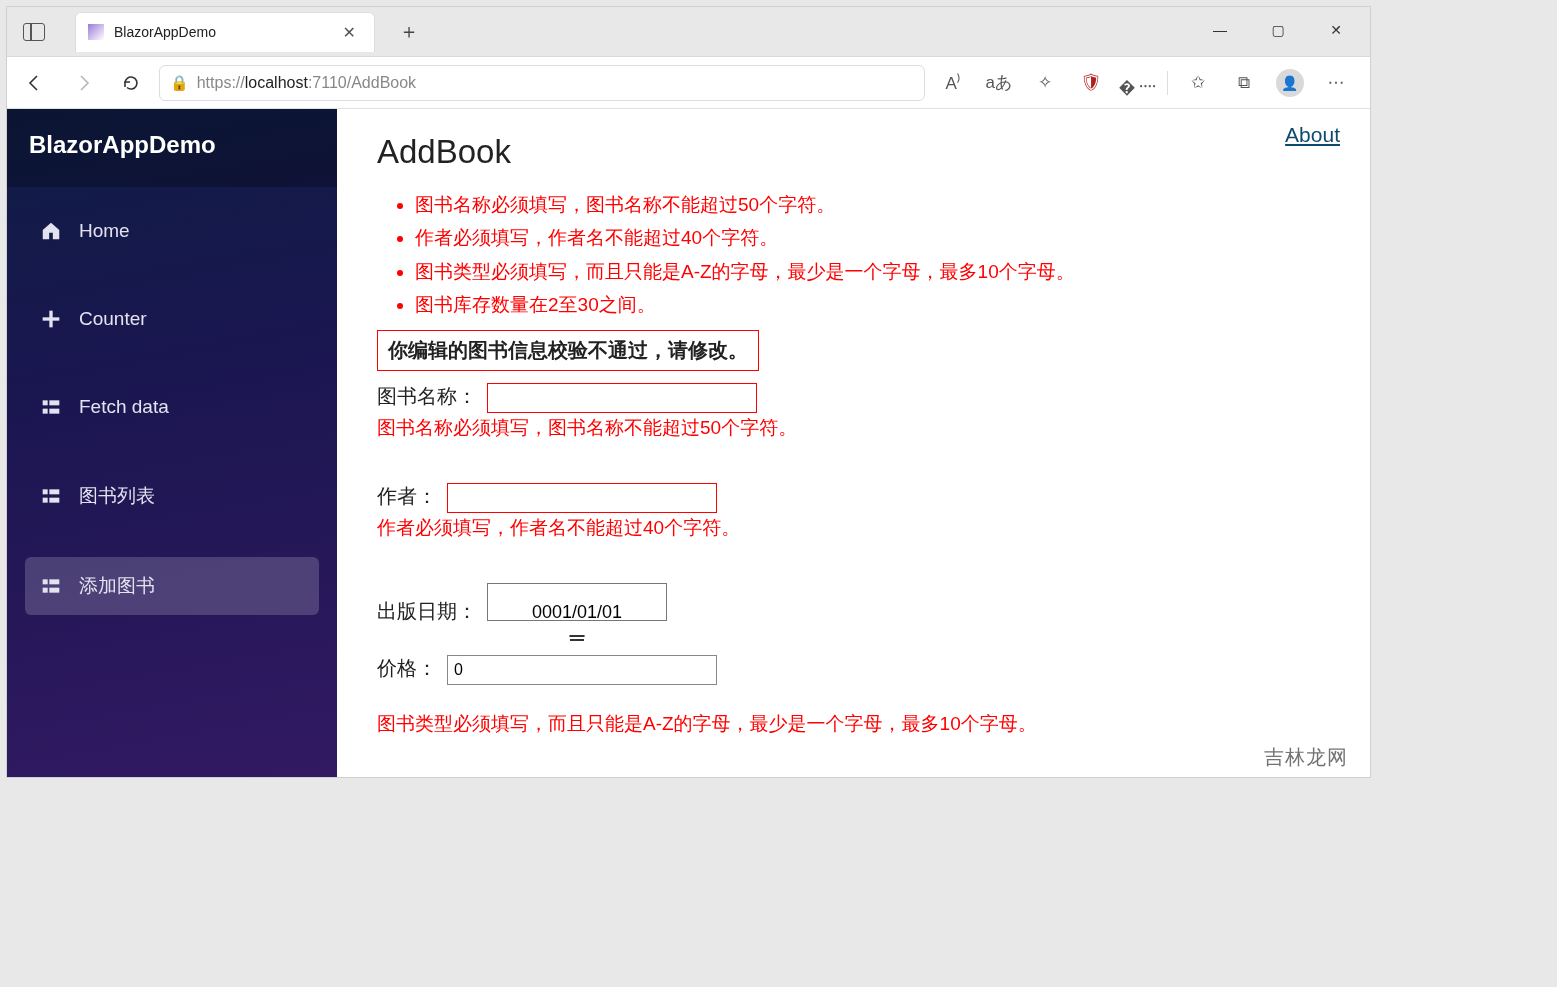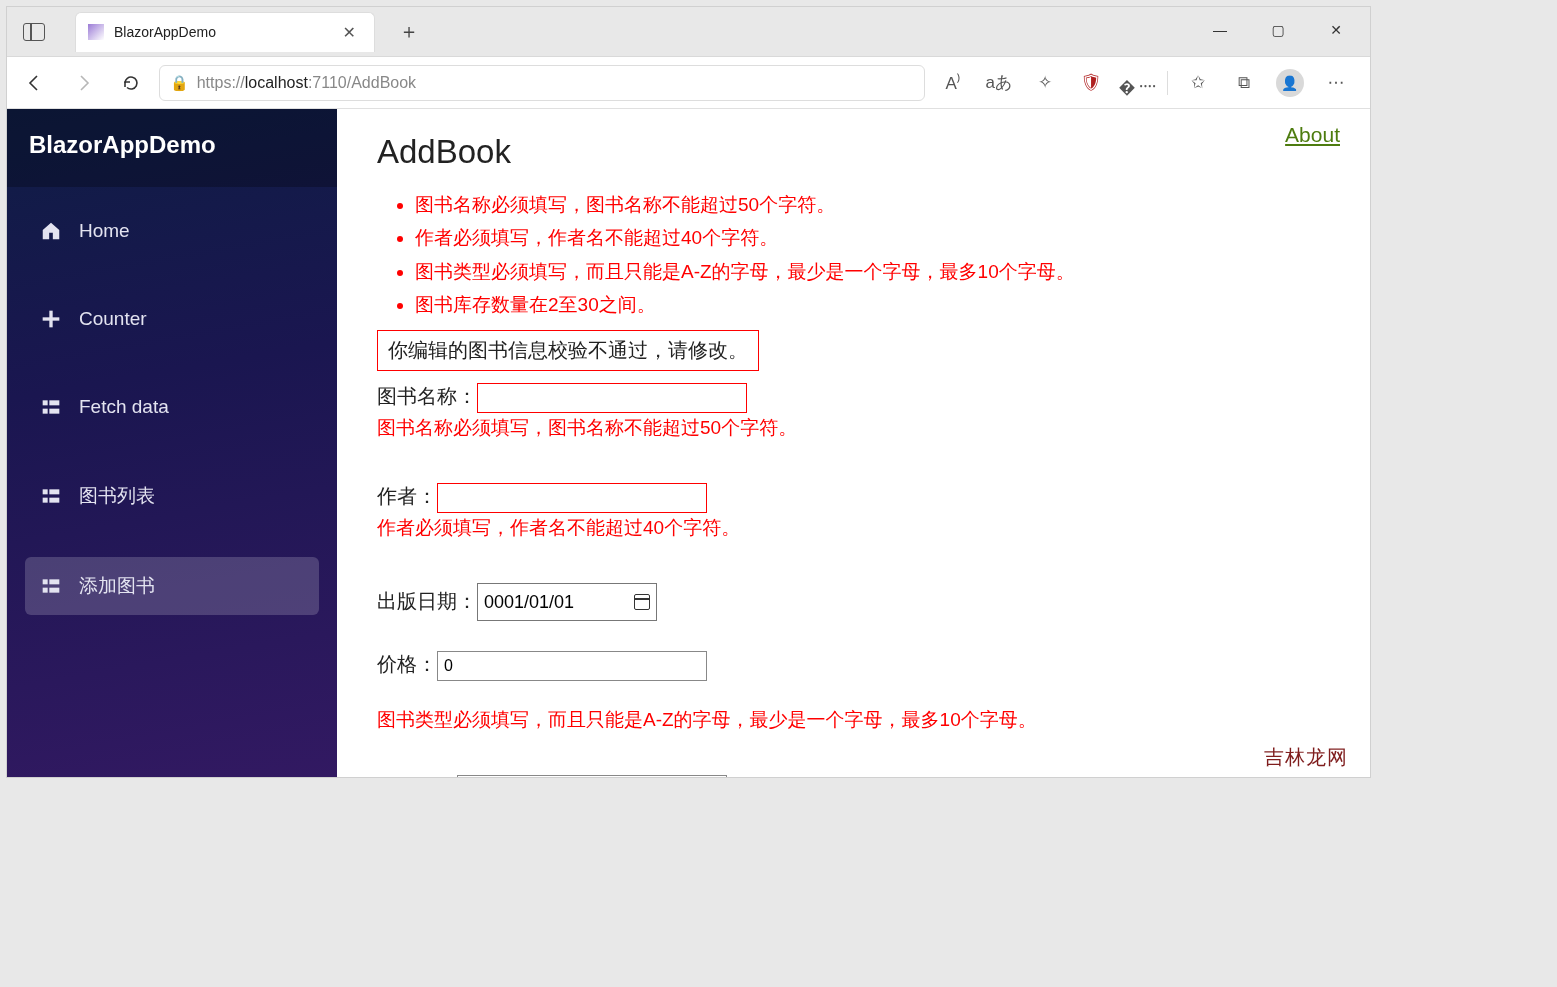--- a/index.html
+++ b/index.html
@@ -40,36 +40,36 @@
   .sidebar { width: 330px; background: linear-gradient(170deg, #0f1d45 0%, #1a1650 40%, #321962 100%); color:#fff; display:flex; flex-direction:column; }
   .brand { font-size: 24px; font-weight:600; padding: 22px 22px 28px 22px; background: rgba(0,0,0,0.25);}
   .nav-list { padding: 16px 18px; display:flex; flex-direction:column; gap: 32px;}
   .nav-item { display:flex; align-items:center; gap: 16px; padding: 16px 14px; font-size: 19px; color:#e3e3f0; border-radius:6px; cursor:pointer;}
   .nav-item.active { background: rgba(255,255,255,0.18);}
   .nav-ico { width:24px; height:24px; display:flex; align-items:center; justify-content:center;}
   .ico-home svg, .ico-plus svg, .ico-list svg { fill:#e3e3f0;}
   
   
   .main { flex:1; padding: 18px 30px 20px 40px; position:relative; overflow:hidden;}
-  .about { position:absolute; top: 14px; right: 30px; font-size: 21px; color:#4d7c0f; text-decoration: underline; cursor:pointer;}
+  .about { position:absolute; top: 14px; right: 30px; font-size: 21px; color:#0c4a6e; text-decoration: underline; cursor:pointer;}
   .page-title { font-size: 33px; font-weight:500; color:#222; margin-bottom: 18px; margin-top: 6px;}
   .err-list { margin: 6px 0 10px 38px; color:#ff0000; font-size: 19px; line-height: 1.65;}
   .err-list li { margin: 2px 0;}
   .err-list li::marker { color:#ff0000;}
-  .summary-box { border: 1px solid #ff0000; padding: 6px 10px; font-size: 20px; color:#222; display:inline-block; margin-bottom: 6px;}
-  .form-row { display:flex; align-items: baseline; margin: 6px 0 2px 0;}
+  .summary-box { border: 1px solid #ff0000; padding: 6px 10px; font-size: 20px; color:#222; display:inline-block; margin-bottom: 6px; font-weight: bold;}
+  .form-row { display:flex; align-items: baseline; gap: 10px; margin: 6px 0 2px 0;}
   .form-label { font-size: 20px; color:#222; min-width:auto;}
   .txt-input { font-size: 16px; padding: 4px 6px; border: 1px solid #888; height: 30px; width: 270px; background:#fff;}
   .txt-input.invalid { border: 1px solid #ff0000;}
   .field-error { color:#ff0000; font-size: 19px; margin: 2px 0 14px 0;}
   .gap { height: 22px;}
-  .date-box { display:inline-flex; align-items:center; border:1px solid #777; padding: 18px 6px; height:30px; gap: 12px; font-size:18px; width: 180px; justify-content: space-between;}
+  .date-box { display:inline-flex; align-items:center; border:1px solid #777; padding: 18px 6px; height:30px; gap: 12px; font-size:18px; width: 180px; justify-content: space-between; flex-direction: column;}
   .cal-icon { width:16px; height:16px; border:1.5px solid #333; position:relative; border-radius:2px;}
   .cal-icon::before { content:""; position:absolute; left:0; right:0; top:3px; height:1.2px; background:#333;}
-  .watermark { position:absolute; right: 22px; bottom: 6px; font-size: 20px; color: #7f1d1d; font-weight:500; letter-spacing:1px;}
+  .watermark { position:absolute; right: 22px; bottom: 6px; font-size: 20px; color: #737373; font-weight:500; letter-spacing:1px;}
 </style>
 </head>
 <body>
 
 <div class="browser">
   <div class="title-bar">
     <div class="title-left">
       <div class="panel-icon"></div>
       <div class="tab">
         <div class="tab-icon"></div>

